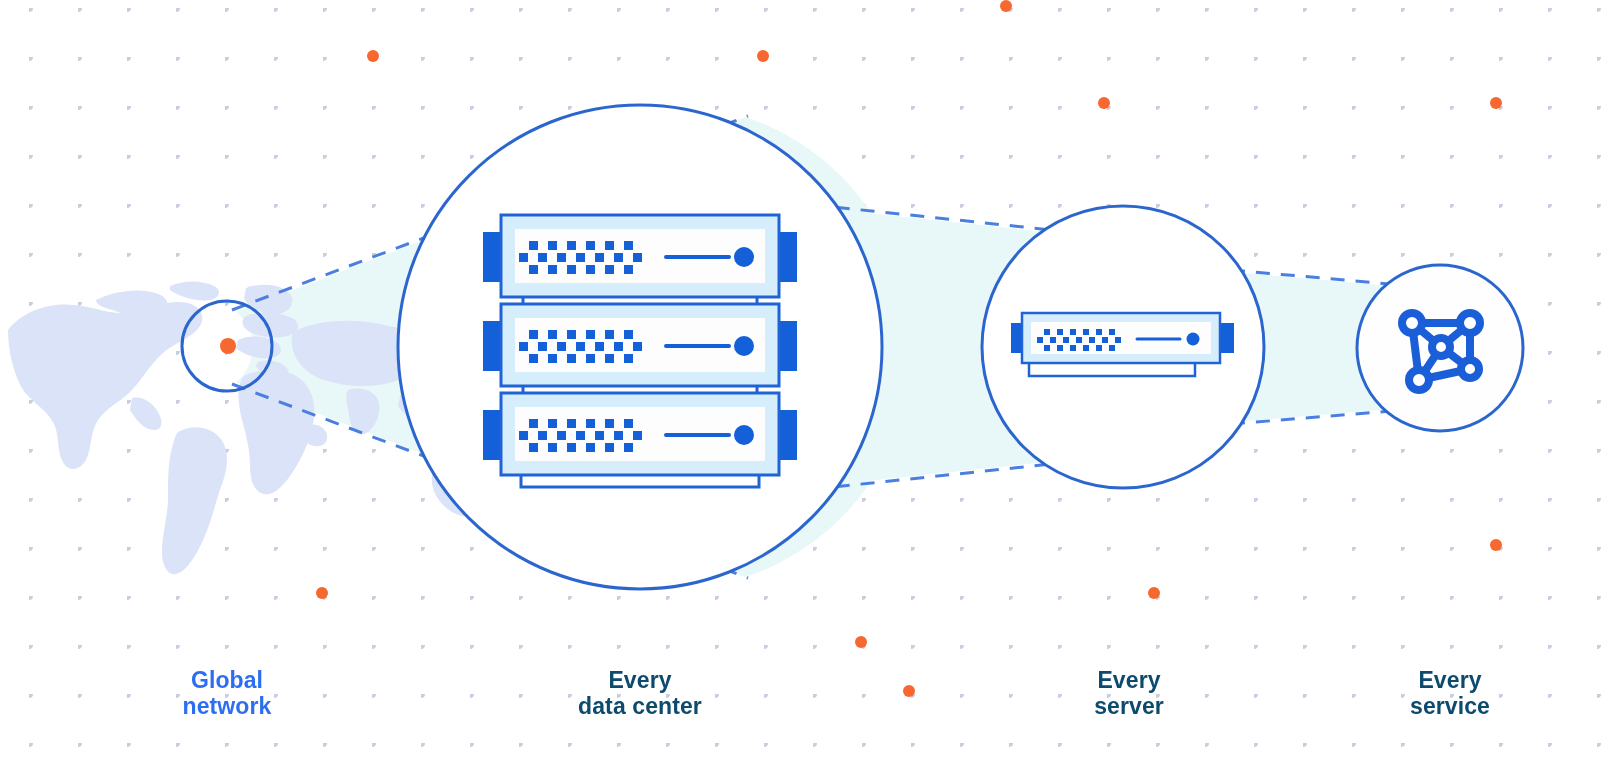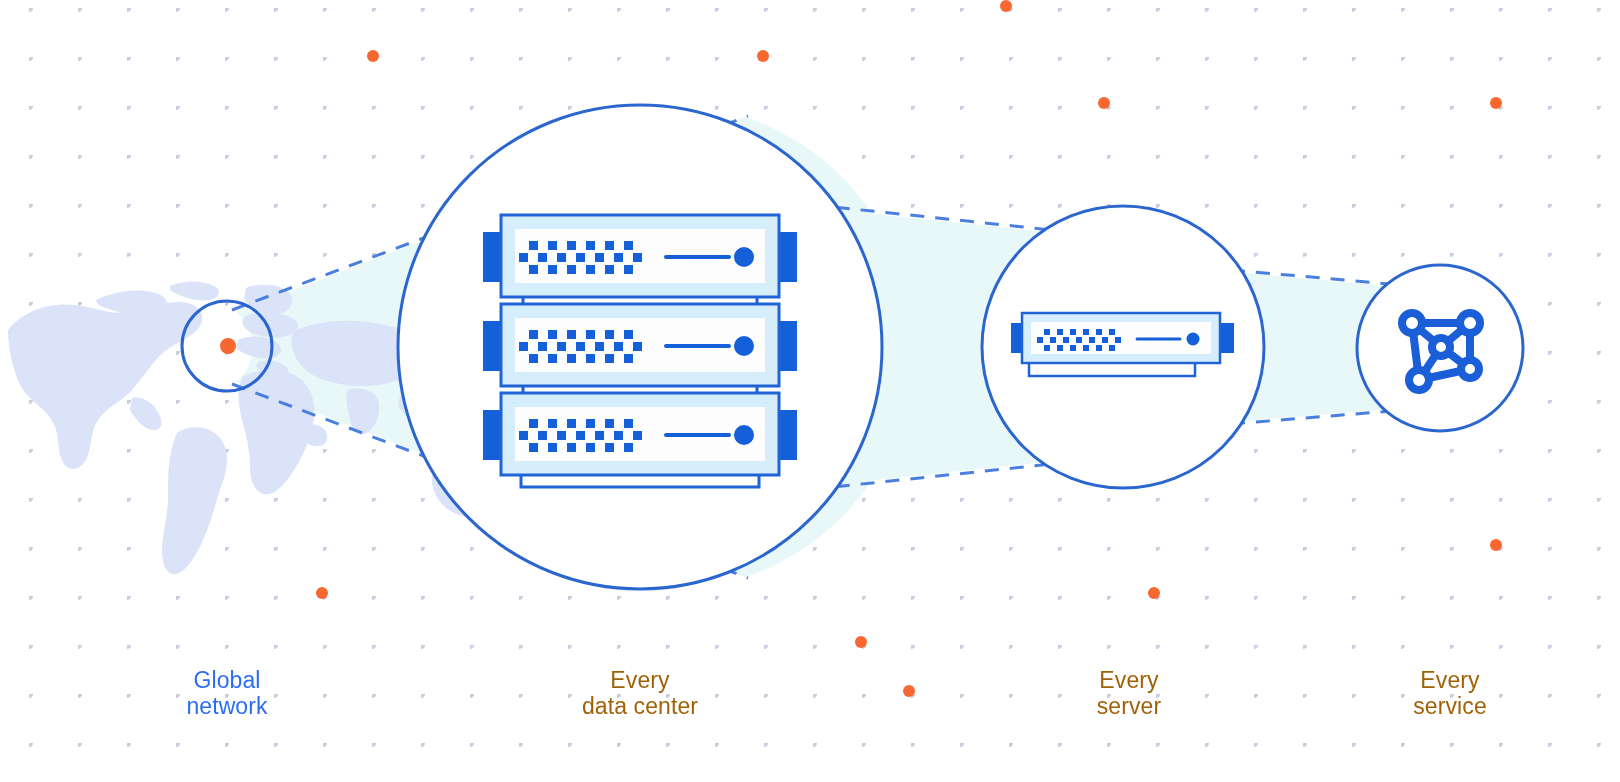--- a/index.html
+++ b/index.html
@@ -30,25 +30,25 @@
     top: 0;
     width: 1620px;
     height: 782px;
     pointer-events: none;
   }
   .cap {
     position: absolute;
     text-align: center;
     font-size: 23px;
     line-height: 1.12;
-    font-weight: 400;
+    font-weight: 700;
     letter-spacing: 0.1px;
     white-space: pre-line;
   }
-  .cap.dark  { color: #a16207; }
+  .cap.dark  { color: #0c4a6e; }
   .cap.brand { color: #2c6ef2; }
 </style>
 </head>
 <body>
 
 <div class="stage">
 
   <svg class="layer" viewBox="0 0 1620 782" xmlns="http://www.w3.org/2000/svg">
     <defs>
       <pattern id="dotgrid" x="29" y="8" width="49" height="49" patternUnits="userSpaceOnUse">

